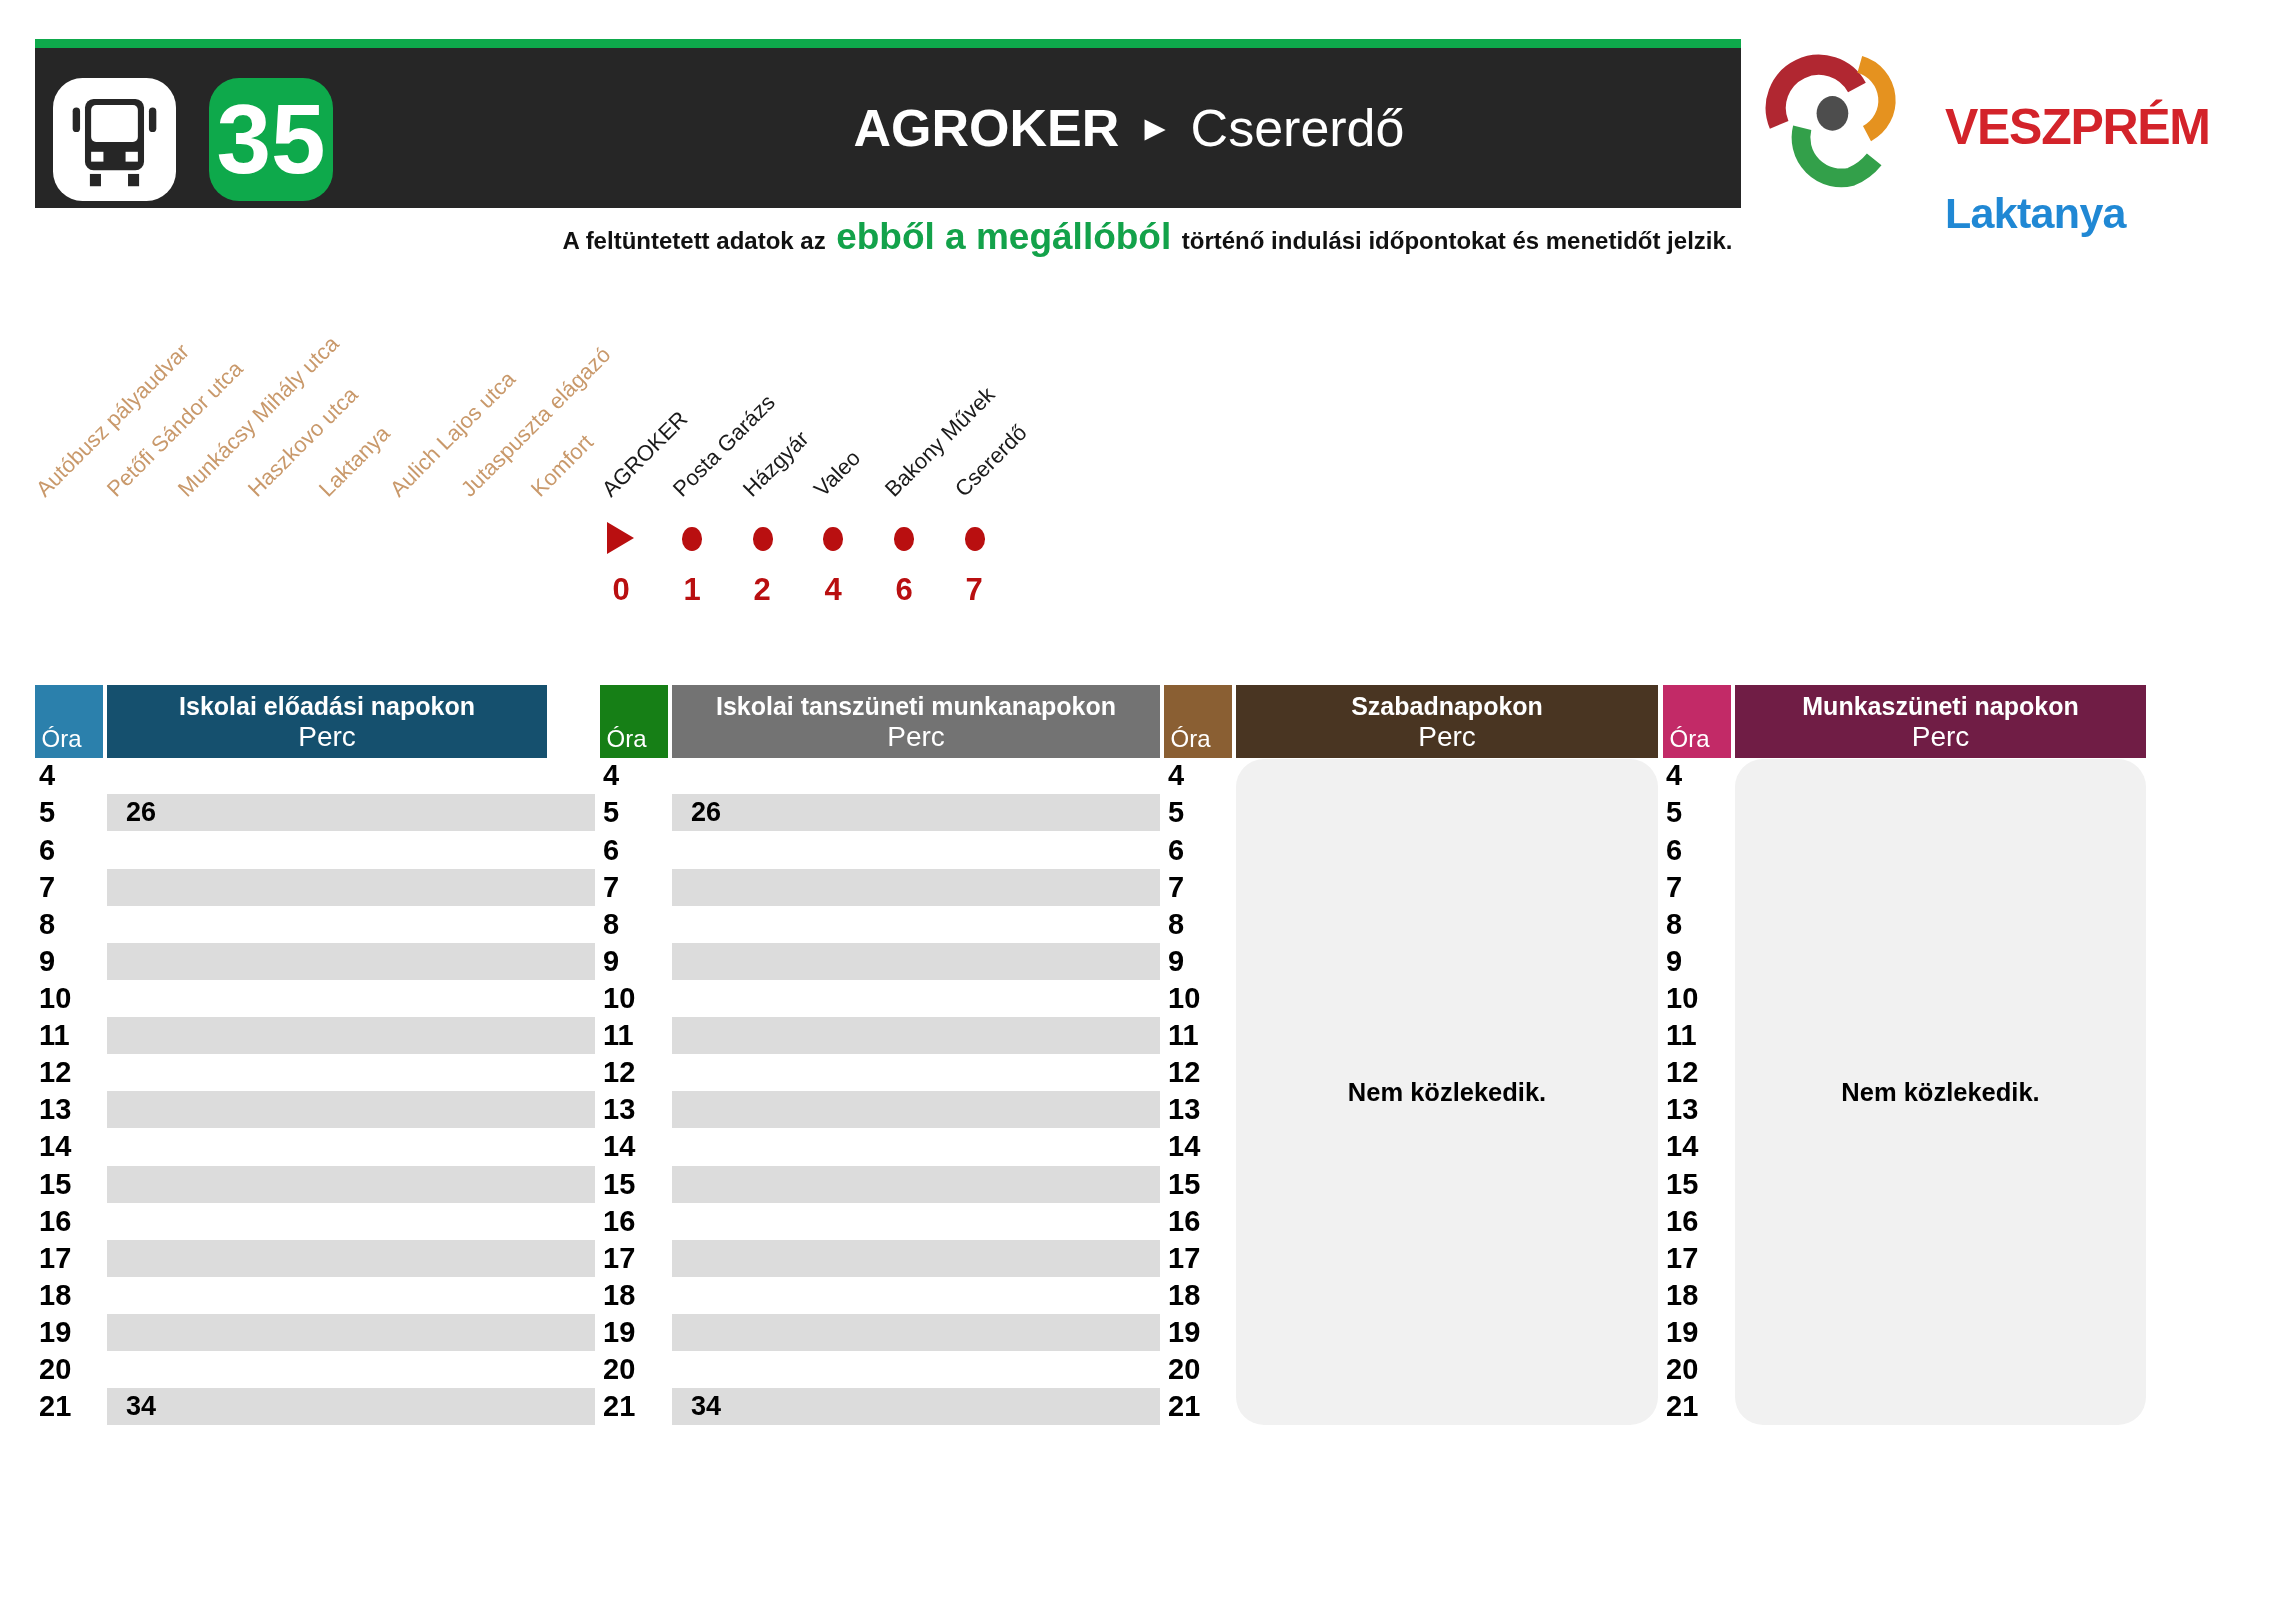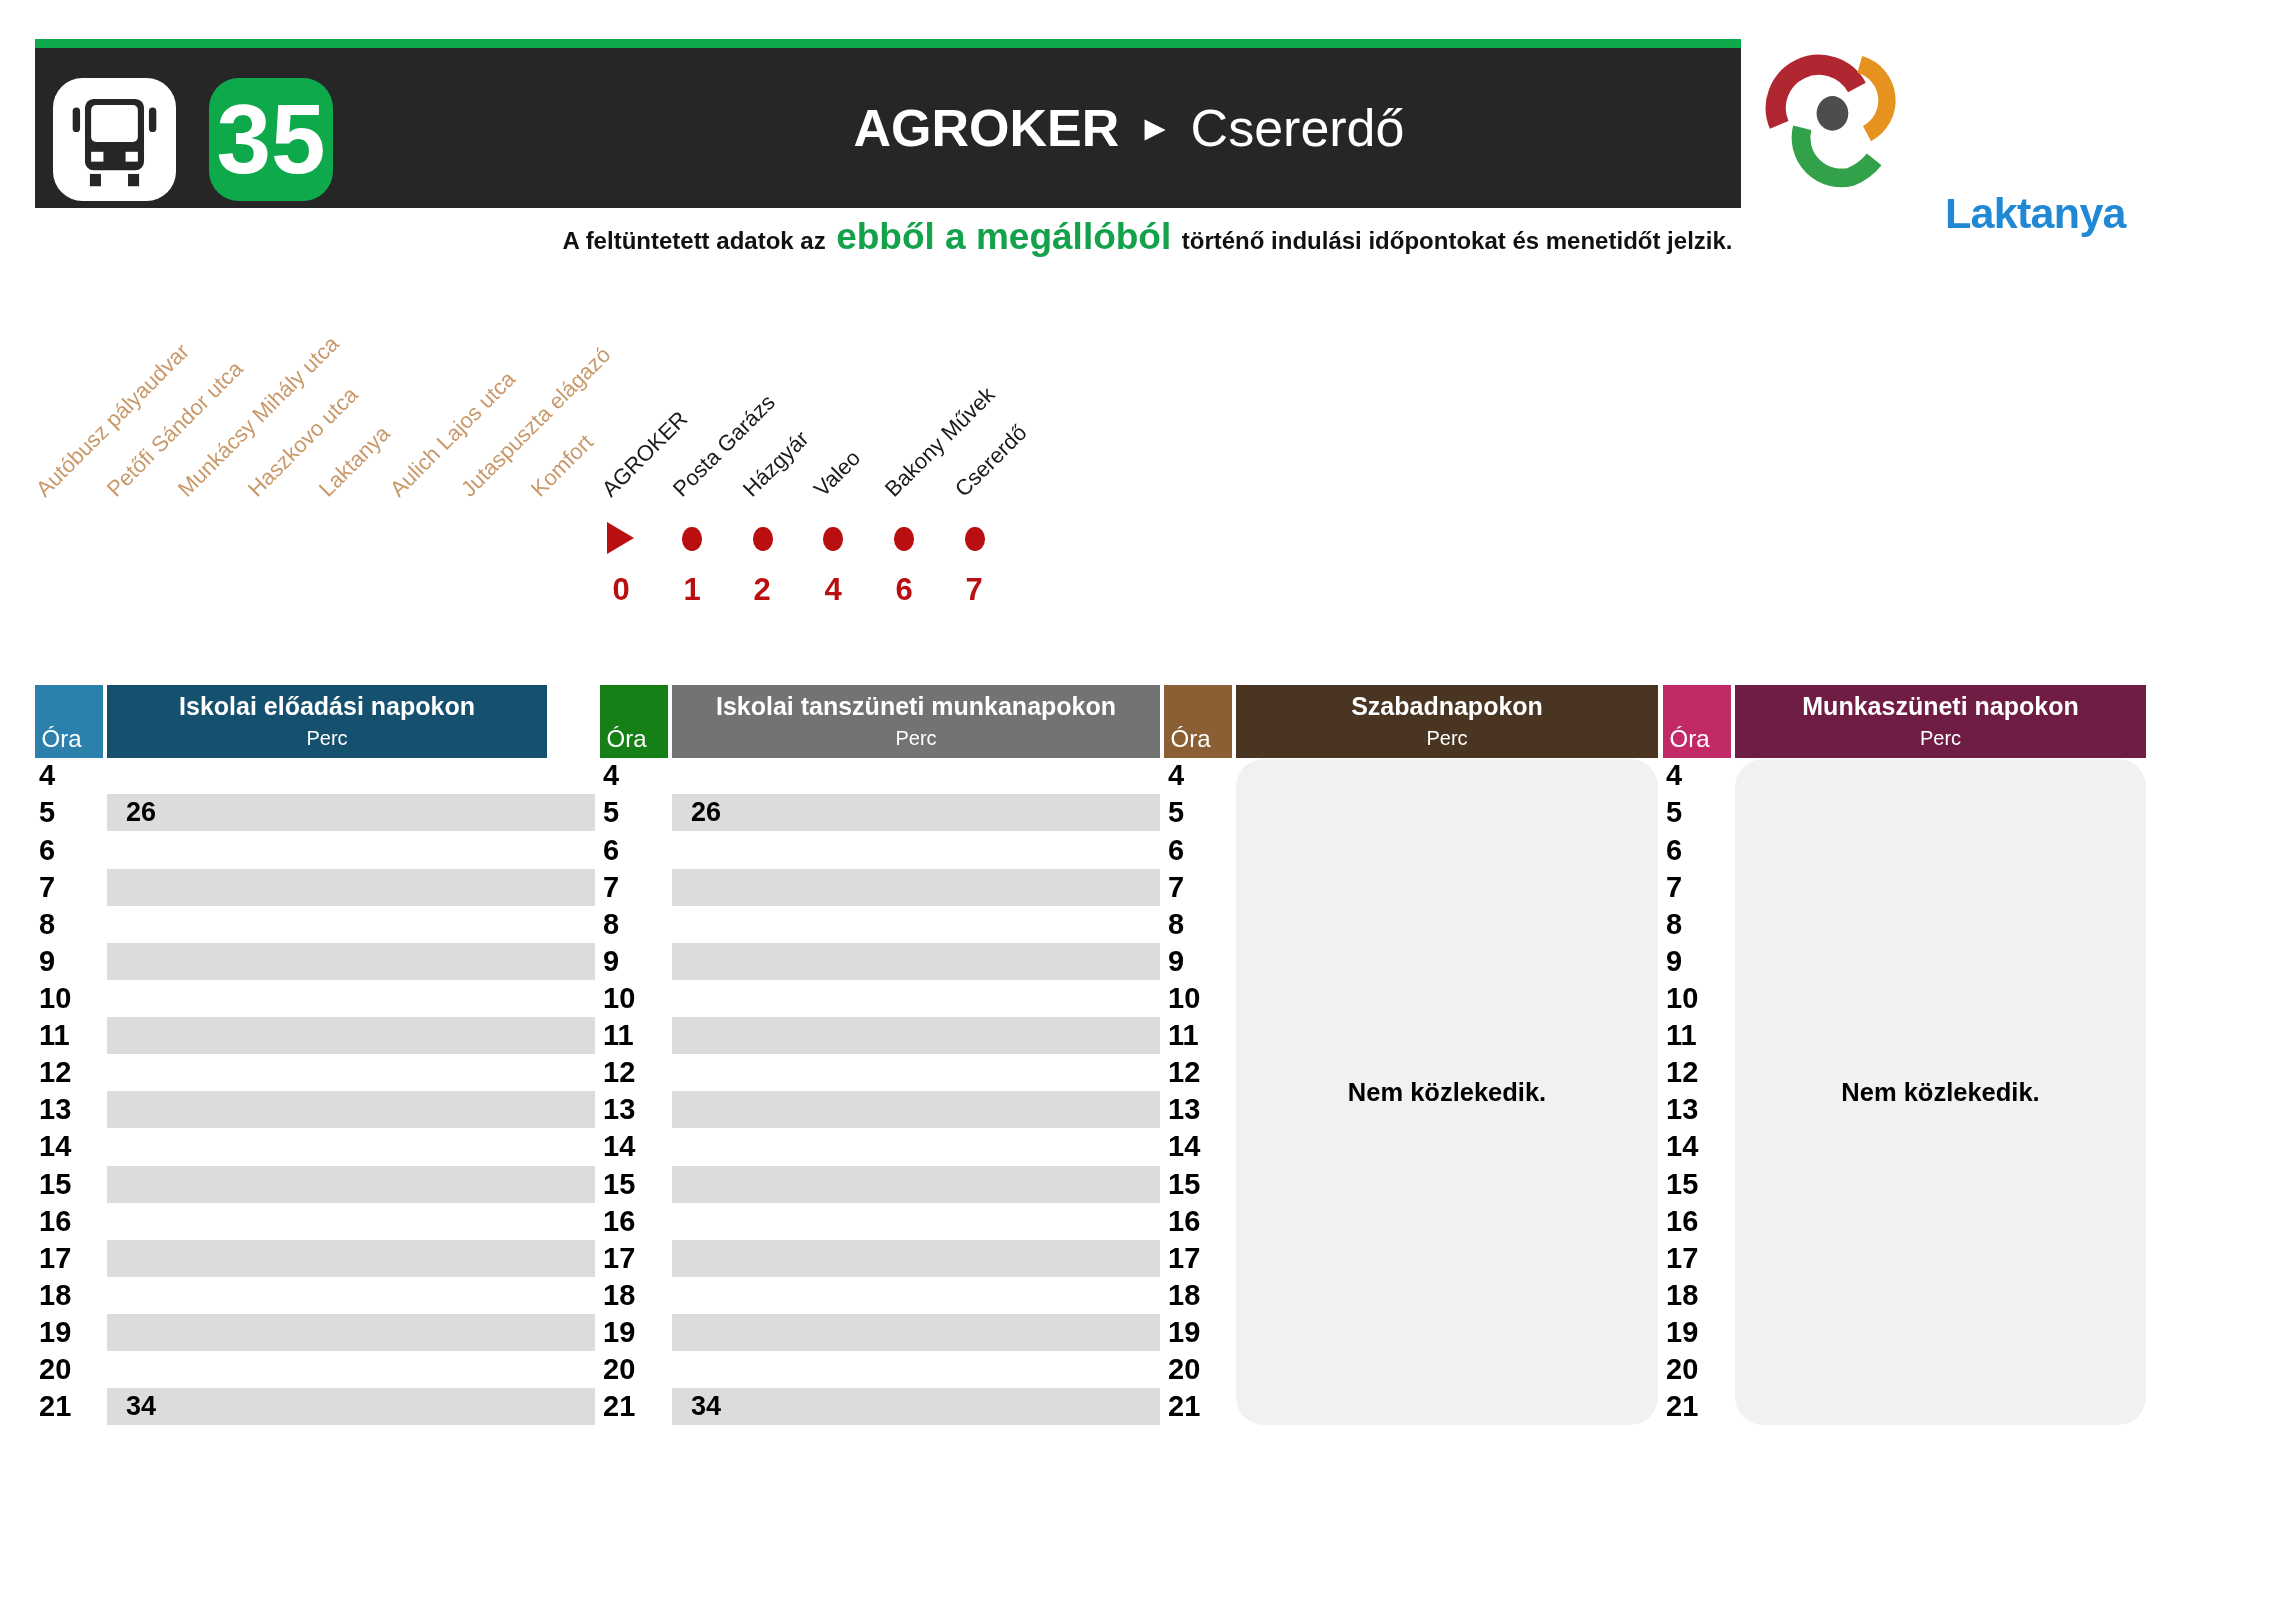--- a/index.html
+++ b/index.html
@@ -41,21 +41,21 @@
   .marker-tri{position:absolute;width:0;height:0;border-top:16.4px solid transparent;
               border-bottom:16.4px solid transparent;border-left:27.5px solid #B90F10;}
   .marker-num{position:absolute;width:52px;text-align:center;font-size:31px;font-weight:700;color:#B90F10;}
 
   
   .hdr{position:absolute;color:#ffffff;box-sizing:border-box;}
   .hdr-ora{display:flex;align-items:flex-end;padding:0 0 5.2px 6.5px;font-size:24px;}
   .hdr-perc{display:flex;flex-direction:column;align-items:center;justify-content:space-between;
             padding:6.5px 0 7.9px 0;}
   .hdr-title{font-size:25px;font-weight:700;}
-  .hdr-sub{font-size:20px;}
+  .hdr-sub{font-size:28px;}
   .hour-cell{position:absolute;font-size:29px;font-weight:700;color:#000000;
              display:flex;align-items:center;}
   .stripe{position:absolute;background:#DCDCDC;}
   .min-cell{position:absolute;font-size:27px;font-weight:700;color:#000000;
             display:flex;align-items:center;}
   .ns-block{position:absolute;background:#F1F1F1;display:flex;align-items:center;justify-content:center;border-radius:28px;}
   .ns-text{font-size:25.5px;font-weight:700;color:#000000;}
 </style>
 </head>
 <body>
@@ -89,20 +89,21 @@
   </div>
 
   <div class="logo-swirl">
     <svg viewBox="0 0 100 100" width="144" height="144">
       <path d="M 14 52 A 30 30 0 0 1 68 26" stroke="#B12731" stroke-width="14" fill="none"></path>
       <path d="M 70 10 A 26 26 0 0 1 75 58" stroke="#E5921F" stroke-width="12" fill="none"></path>
       <path d="M 30 54 A 28 28 0 0 0 64 88 A 40 40 0 0 0 80 76" stroke="#33A04A" stroke-width="13" fill="none"></path>
       <ellipse cx="51" cy="44" rx="11" ry="12" fill="#4D4D4D"></ellipse>
     </svg>
   </div>
+  <div class="logo-line1">VESZPRÉM</div>
   <div class="logo-line2">Laktanya</div>
 
   <div class="subtitle">
     <span class="sub-a">A feltüntetett adatok az</span>
     <span class="sub-hl">ebből a megállóból</span>
     <span class="sub-b">történő indulási időpontokat és menetidőt jelzik.</span>
   </div>
 
   <div id="route">
       <div class="stop-label before" style="left: 50px; top: 474px;">Autóbusz pályaudvar</div>

